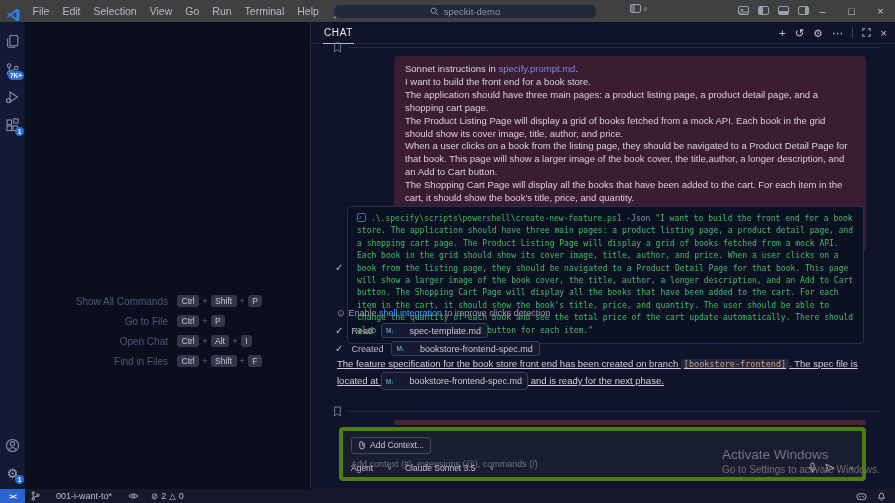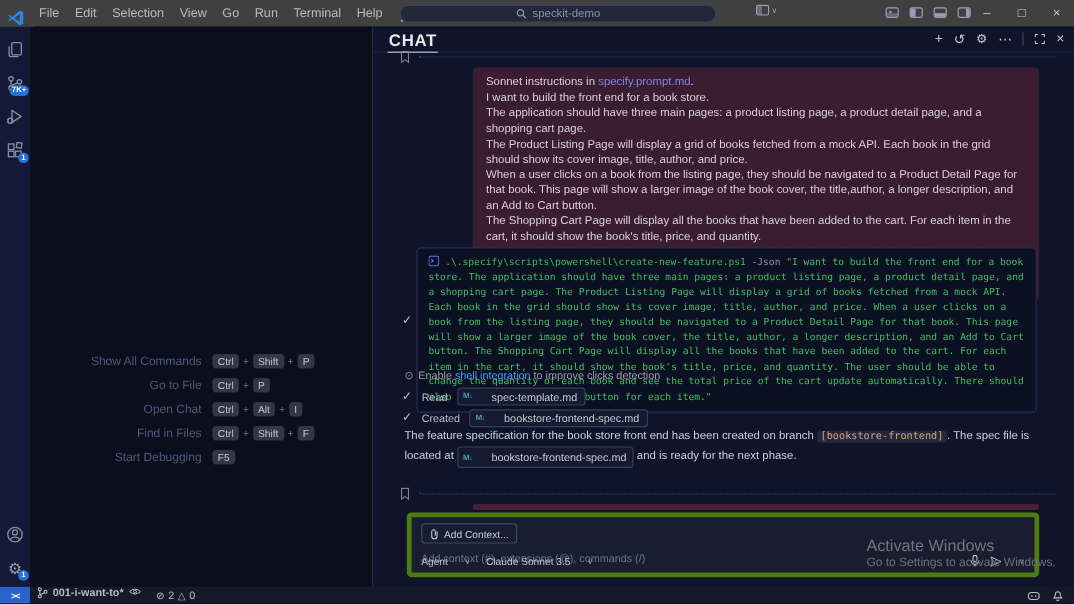--- a/index.html
+++ b/index.html
@@ -47,22 +47,22 @@
   .wm-row { display:flex; align-items:center; height:20px; }
   .wm-label { width:118px; text-align:right; margin-right:9px; color:#4e5a7c; font-size:10px; }
   .kbd { background:#313747; color:#c2c7d1; border-radius:3px; font-size:8.5px; padding:1.5px 4.5px; line-height:1; }
   .kbd-plus { color:#6a7186; font-size:9px; margin:0 3px; }
 
   
   .chat { position:absolute; top:22px; left:310px; right:0; bottom:14px; background:#10142b;
     border-left:1px solid #23284a; }
   .chat-header { height:22px; display:flex; align-items:stretch; padding:0 8px 0 12px;
     border-bottom:1px solid #1f2446; }
-  .chat-tab { display:flex; align-items:center; font-size:14px; letter-spacing:.6px; color:#e8e9ee;
-    border-bottom:1px solid #b9bdc9; margin-bottom:-1px; padding:0 1px; font-weight:bold; }
+  .chat-tab { display:flex; align-items:center; font-size:10px; letter-spacing:.6px; color:#e8e9ee;
+    border-bottom:1px solid #b9bdc9; margin-bottom:-1px; padding:0 1px; font-weight:normal; }
   .chat-actions { margin-left:auto; display:flex; gap:9px; align-items:center; color:#c2c6d4; font-size:11.5px; }
   .chat-actions .sep { width:1px; height:11px; background:#3a4060; }
 
   .checkpoint { position:absolute; left:22px; right:16px; display:flex; align-items:center; gap:7px; height:12px; }
   .checkpoint .dots { flex:1; border-top:1px dotted #3c4263; height:0; }
 
   .user-bubble { position:absolute; left:83px; right:29px; top:34px; background:#3b1d31;
     border-radius:4px; padding:7px 11px; font-size:9.5px; line-height:1.36; color:#d8d2da; }
   .user-bubble .link { color:#7b87e3; }
   .ub-body { white-space:pre-line; }
@@ -79,21 +79,21 @@
   .shell-line { position:absolute; left:26px; top:286px; font-size:9px; color:#9aa0ad;
     display:flex; align-items:center; gap:4px; }
   .shell-line .link { color:#4d9df6;text-align:right; }
   .record-glyph { font-size:9px; color:#8b90a0; }
 
   .tool-row { position:absolute; left:24px; display:flex; align-items:center; gap:8px; font-size:9px; color:#b9bec9; }
   .file-chip { display:inline-flex; align-items:center; gap:16px; border:1px solid #383e57; border-radius:3px;
     padding:1.5px 6px 1.5px 4px; font-size:9px; color:#c6cad4; background:#151a31; }
   .md-ico { color:#519aba; font-size:6.5px; font-weight:bold; letter-spacing:-0.5px; }
 
-  .summary { position:absolute; left:26px; right:14px; top:334px; font-size:9.5px; line-height:1.7; color:#cdd0d9; }
+  .summary { position:absolute; left:26px; right:14px; top:334px; font-size:9.5px; line-height:1.7; color:#cdd0d9;text-decoration:underline; }
   .inline-code { font-family:"DejaVu Sans Mono", monospace; font-size:8.5px; color:#d8a177;
     background:#23283f; border-radius:3px; padding:0 3px; }
   .summary .file-chip { padding:0.5px 5px 0.5px 4px; }
 
   .next-bubble-sliver { position:absolute; left:83px; right:29px; top:398px; height:4.5px;
     background:#482136; border-radius:4px; }
 
   .inputbox { position:absolute; left:28px; right:29px; top:405px; height:54px; background:#191d30;
     border:4px solid #4d7c0f; border-radius:4px; padding:5px 8px; }
   .addctx { display:inline-flex; align-items:center; gap:4px; border:1px solid #404764; border-radius:3px;
@@ -107,21 +107,21 @@
 
   .activate { position:absolute; left:722px; top:447px; z-index:40; color:#71757c; }
   .activate .l1 { font-size:13.5px; }
   .activate .l2 { font-size:10px; color:#6d7178; margin-top:2px; }
 
   
   .statusbar { position:absolute; left:0; right:0; bottom:0; height:14px; background:#151929;
     display:flex; align-items:center; font-size:9px; color:#b7bdc9; z-index:30; }
   .sb-remote { width:25px; height:14px; background:#2a63cc; color:#fff; display:flex; align-items:center;
     justify-content:center; font-size:7.5px; font-weight:bold; letter-spacing:-1px; font-style:italic; }
-  .sb-item { display:flex; gap:4px; padding:0 6px; height:14px;font-weight:bold; }
+  .sb-item { display:flex; align-items:center; gap:16px; padding:0 6px; height:14px; }
   .sb-problems { display:flex; align-items:center; gap:3px; padding:0 6px; }
   .sb-right { margin-left:auto; display:flex; align-items:center; gap:10px; padding-right:9px; }
   .wm-glyph { font-size:8.5px; }
 </style>
 </head>
 <body>
 
 <div class="titlebar">
   <div class="tb-logo">
     <svg width="14" height="14" viewBox="0 0 14 14">
@@ -257,24 +257,20 @@
       <span class="kbd-plus">+</span>
       <span class="kbd">I</span>
   </div>
   <div class="wm-row">
     <span class="wm-label">Find in Files</span>
     <span class="kbd">Ctrl</span>
       <span class="kbd-plus">+</span>
       <span class="kbd">Shift</span>
       <span class="kbd-plus">+</span>
       <span class="kbd">F</span>
-  </div>
-  <div class="wm-row">
-    <span class="wm-label">Start Debugging</span>
-    <span class="kbd">F5</span>
   </div>
 </div>
 
 <div class="chat">
   <div class="chat-header">
     <div class="chat-tab">CHAT</div>
     <div class="chat-actions">
       <span>+</span>
       <span>↺</span>
       <span style="font-size:10.5px;">⚙</span>

